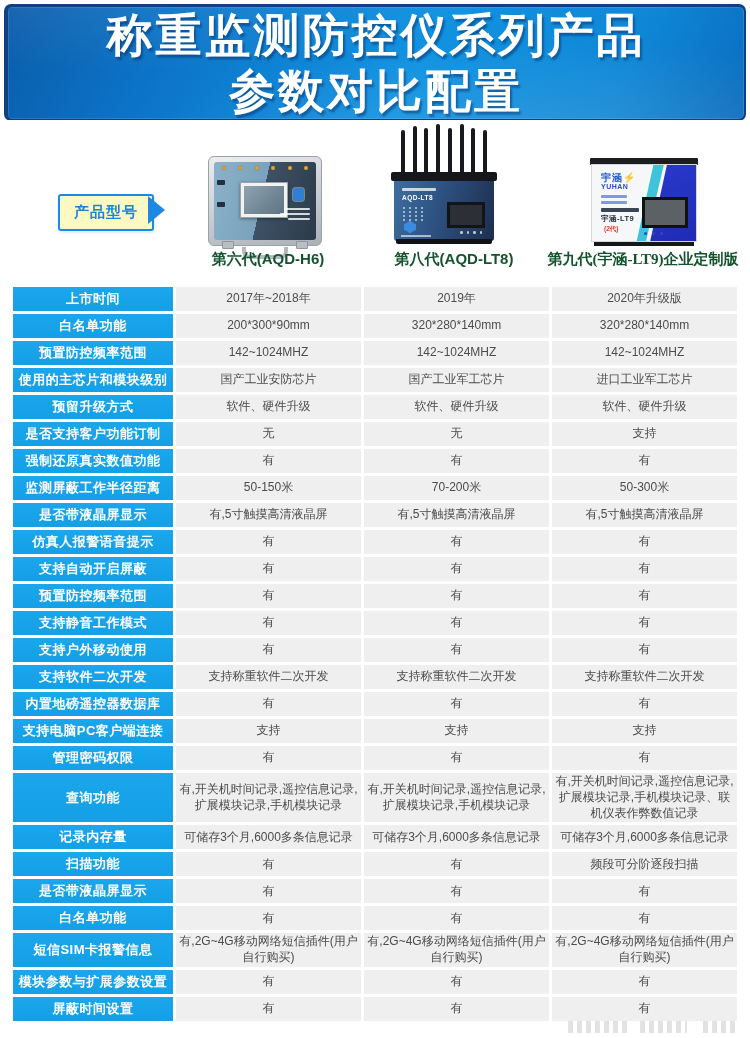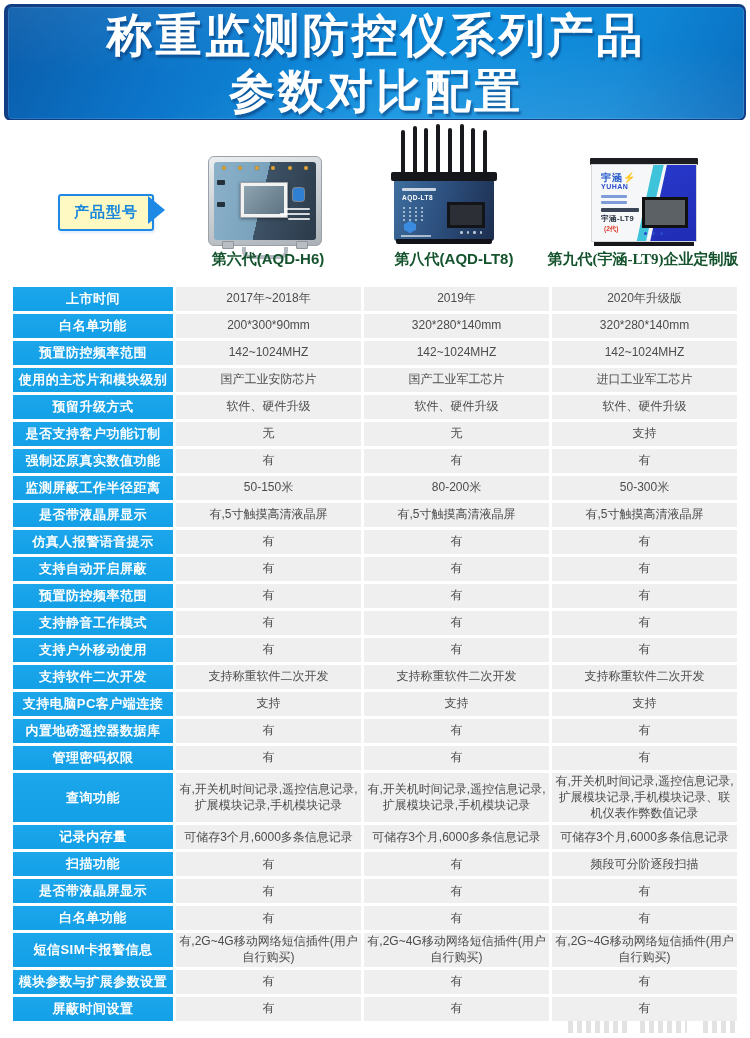--- a/index.html
+++ b/index.html
@@ -281,21 +281,21 @@
         </tr>
         <tr>
           <th>强制还原真实数值功能</th>
           <td>有</td>
           <td>有</td>
           <td>有</td>
         </tr>
         <tr>
           <th>监测屏蔽工作半径距离</th>
           <td>50-150米</td>
-          <td>80-200米</td>
+          <td>70-200米</td>
           <td>50-300米</td>
         </tr>
         <tr>
           <th>是否带液晶屏显示</th>
           <td>有,5寸触摸高清液晶屏</td>
           <td>有,5寸触摸高清液晶屏</td>
           <td>有,5寸触摸高清液晶屏</td>
         </tr>
         <tr>
           <th>仿真人报警语音提示</th>
@@ -327,32 +327,32 @@
           <td>有</td>
           <td>有</td>
         </tr>
         <tr>
           <th>支持软件二次开发</th>
           <td>支持称重软件二次开发</td>
           <td>支持称重软件二次开发</td>
           <td>支持称重软件二次开发</td>
         </tr>
         <tr>
+          <th>内置地磅遥控器数据库</th>
+          <td>有</td>
+          <td>有</td>
+          <td>有</td>
+        </tr>
+        <tr>
           <th>支持电脑PC客户端连接</th>
           <td>支持</td>
           <td>支持</td>
           <td>支持</td>
         </tr>
         <tr>
-          <th>内置地磅遥控器数据库</th>
-          <td>有</td>
-          <td>有</td>
-          <td>有</td>
-        </tr>
-        <tr>
           <th>管理密码权限</th>
           <td>有</td>
           <td>有</td>
           <td>有</td>
         </tr>
         <tr>
           <th>查询功能</th>
           <td>有,开关机时间记录,遥控信息记录,扩展模块记录,手机模块记录</td>
           <td>有,开关机时间记录,遥控信息记录,扩展模块记录,手机模块记录</td>
           <td>有,开关机时间记录,遥控信息记录,扩展模块记录,手机模块记录、联机仪表作弊数值记录</td>

